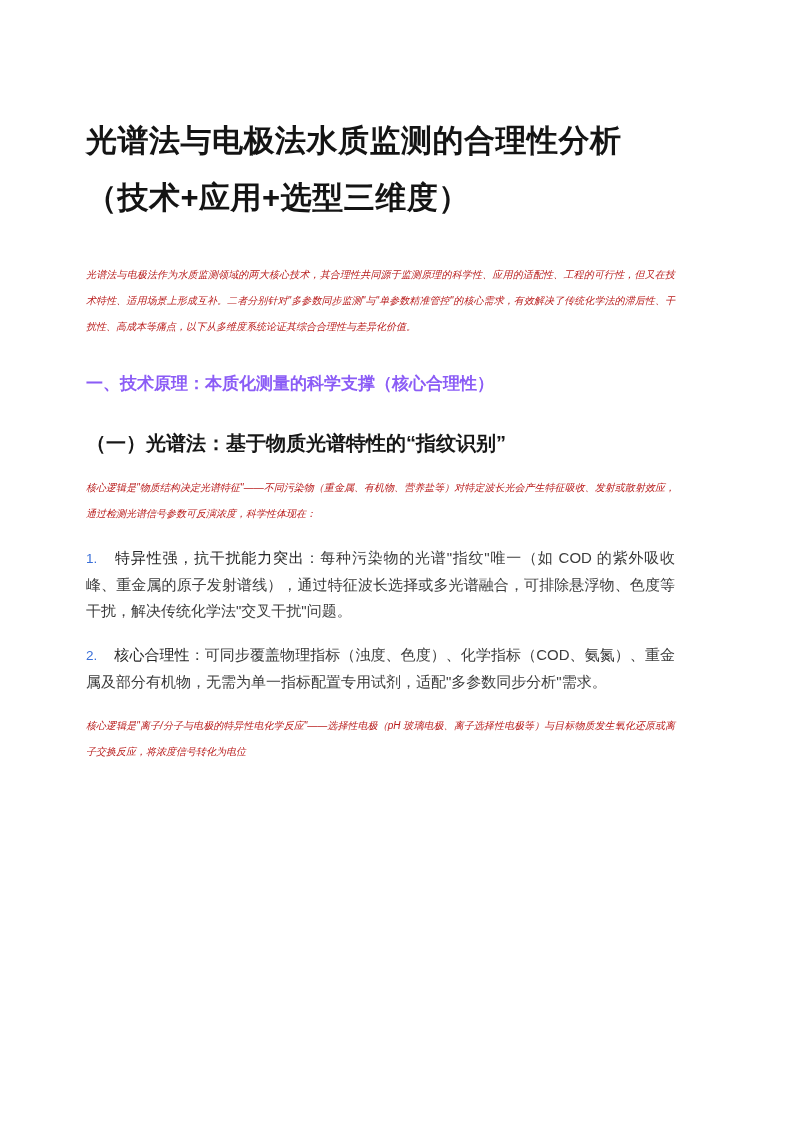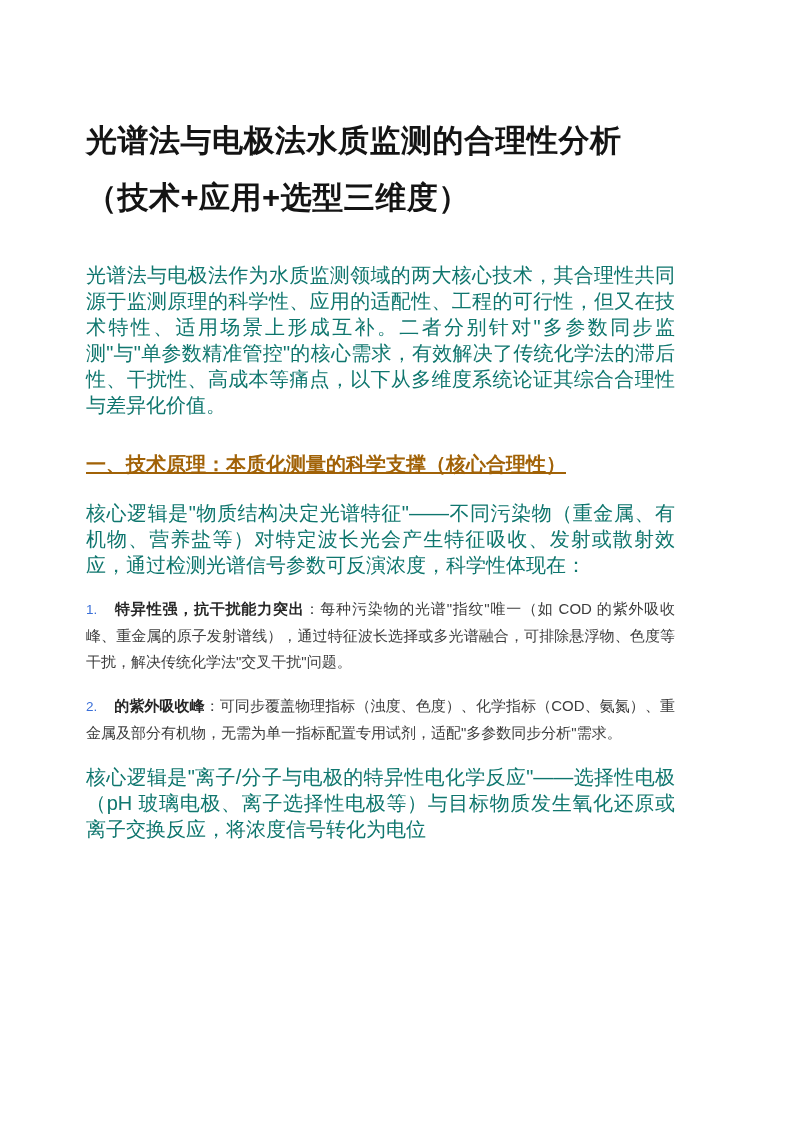--- a/index.html
+++ b/index.html
@@ -23,32 +23,32 @@
   h1.doc-title {
     margin: 0 0 36px 0;
     font-size: 31px;
     line-height: 1.84;
     font-weight: 700;
     color: #141414;
     letter-spacing: 0.5px;
   }
   p.body-text {
     margin: 0 0 18px 0;
-    font-size: 20px;
+    font-size: 10px;
     line-height: 26px;
-    color: #0f766e;
+    color: #b91c1c;
     text-align: justify;
+    font-style: italic;
   }
   h2.sec-heading {
     margin: 30px 0 18px 0;
-    font-size: 20px;
+    font-size: 17px;
     line-height: 1.68;
     font-weight: 700;
-    color: #a16207;
-    text-decoration: underline;
+    color: #8b5cf6;
   }
   h3.sub-heading {
     margin: 28px 0 16px 0;
     font-size: 20px;
     line-height: 1.6;
     font-weight: 700;
     color: #171717;
   }
   p.list-item {
     margin: 0 0 18px 0;
@@ -56,44 +56,45 @@
     line-height: 26px;
     color: #3c3c3c;
     text-align: justify;
   }
   .list-num {
     color: #3a6fd8;
     font-size: 13.5px;
     margin-right: 17px;
   }
   .item-label {
-    font-weight: 700;
+    font-weight: 400;
     color: #262626;
   }
 </style>
 </head>
 <body>
 
 <div class="page">
 
   <h1 class="doc-title">光谱法与电极法水质监测的合理性分析（技术+应用+选型三维度）</h1>
 
   <p class="body-text">光谱法与电极法作为水质监测领域的两大核心技术，其合理性共同源于监测原理的科学性、应用的适配性、工程的可行性，但又在技术特性、适用场景上形成互补。二者分别针对"多参数同步监测"与"单参数精准管控"的核心需求，有效解决了传统化学法的滞后性、干扰性、高成本等痛点，以下从多维度系统论证其综合合理性与差异化价值。</p>
 
   <h2 class="sec-heading">一、技术原理：本质化测量的科学支撑（核心合理性）</h2>
 
 
+  <h3 class="sub-heading">（一）光谱法：基于物质光谱特性的“指纹识别”</h3>
 
   <p class="body-text">核心逻辑是"物质结构决定光谱特征"——不同污染物（重金属、有机物、营养盐等）对特定波长光会产生特征吸收、发射或散射效应，通过检测光谱信号参数可反演浓度，科学性体现在：</p>
 
   <p class="list-item">
     <span class="list-num">1.</span><span class="item-label">特异性强，抗干扰能力突出</span><span>：每种污染物的光谱"指纹"唯一（如 COD 的紫外吸收峰、重金属的原子发射谱线），通过特征波长选择或多光谱融合，可排除悬浮物、色度等干扰，解决传统化学法"交叉干扰"问题。</span>
   </p>
 
   <p class="list-item">
-    <span class="list-num">2.</span><span class="item-label">的紫外吸收峰</span><span>：可同步覆盖物理指标（浊度、色度）、化学指标（COD、氨氮）、重金属及部分有机物，无需为单一指标配置专用试剂，适配"多参数同步分析"需求。</span>
+    <span class="list-num">2.</span><span class="item-label">核心合理性</span><span>：可同步覆盖物理指标（浊度、色度）、化学指标（COD、氨氮）、重金属及部分有机物，无需为单一指标配置专用试剂，适配"多参数同步分析"需求。</span>
   </p>
 
 
 
   <p class="body-text">核心逻辑是"离子/分子与电极的特异性电化学反应"——选择性电极（pH 玻璃电极、离子选择性电极等）与目标物质发生氧化还原或离子交换反应，将浓度信号转化为电位</p>
 
 </div>
 
 </body></html>

